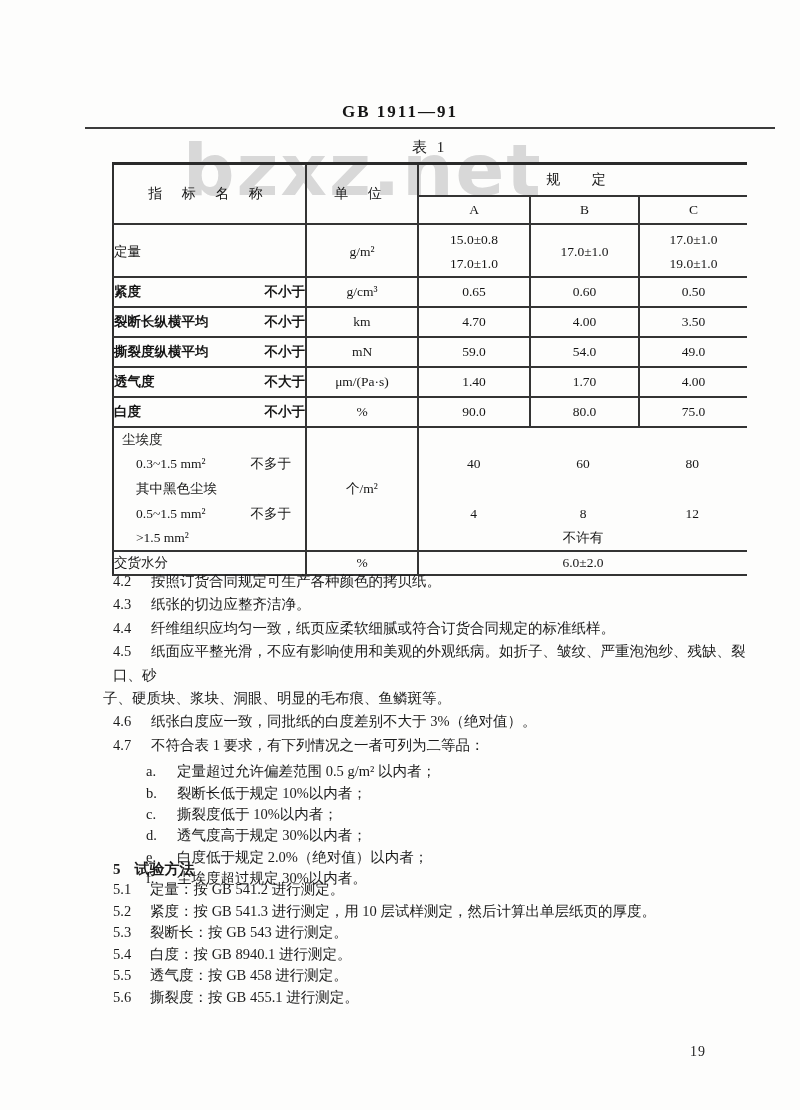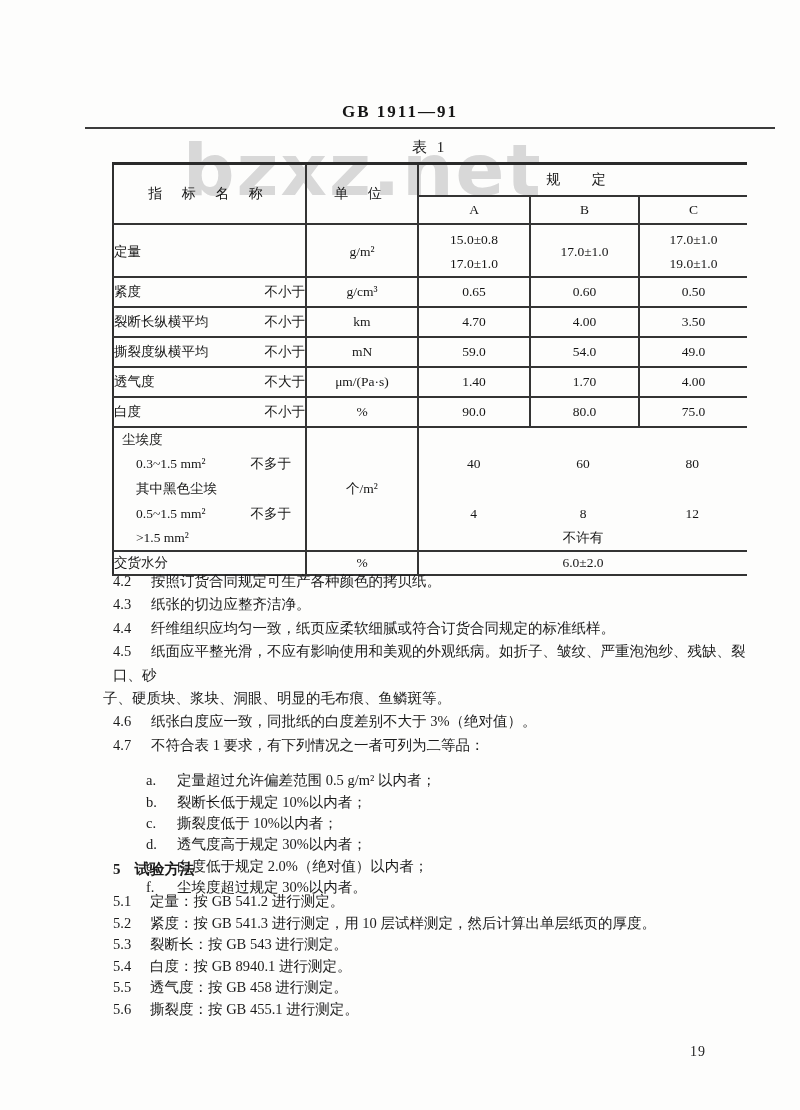--- a/index.html
+++ b/index.html
@@ -32,21 +32,21 @@
   table.spec {
     position:absolute; left:112px; top:162px; width:634px; z-index:1;
     border-collapse:collapse; table-layout:fixed;
     font-size:13.5px; color:#161616;
     border-top:3px solid #2a2a2a; border-bottom:2px solid #2a2a2a;
     border-left:2px solid #2f2f2f;
   }
   table.spec td { padding:0; vertical-align:middle; border-bottom:2px solid #343434; }
   .bR { border-right:2px solid #343434; }
   .namecell { padding:0 14px 0 8px; }
-  .nameflex { display:flex; justify-content:space-between; align-items:center; }
+  .nameflex { display:flex; justify-content:space-between; align-items:center;font-weight:bold; }
   .ctr { text-align:center;margin-top:39px; }
   .hdr-spec { height:32px; text-align:center; letter-spacing:14px; font-size:14px; }
   .hdr-name, .hdr-unit { text-align:center; letter-spacing:8px; font-size:14px; }
   .hdr-grade { height:28px; text-align:center; font-size:13.5px; }
   .r-std { height:30px; }
   .r-basis td { height:48px; vertical-align:top; }
   .twoLine div { height:24px; line-height:24px; text-align:center; }
   .oneTop { padding-top:0; height:24px; line-height:24px; text-align:center; }
   .dust-cell { vertical-align:top; }
   .dline { height:24.6px; display:flex; align-items:center; }
@@ -55,29 +55,29 @@
   .dqual { margin-left:auto; padding-right:14px; }
   .trio { display:grid; grid-template-columns:1fr 1fr 1fr; width:100%; text-align:center; }
   .dctr { justify-content:center; }
   .r-moist { height:24px; }
   .clauses {
     position:absolute; left:113px; top:570px; width:652px; z-index:1;
     font-size:14.5px; line-height:23.4px; color:#1b1b1b;
   }
   .clause .num { display:inline-block; min-width:26px; margin-right:12px; }
   .clause .cont { margin-left:-10px; }
-  .subitems { margin-left:33px; margin-top:13px; line-height:21.4px; }
+  .subitems { margin-left:33px; margin-top:4px; line-height:21.4px; }
   .subitem .num { display:inline-block; min-width:16px; margin-right:15px; }
   .section5 {
     position:absolute; left:113px; top:860px; width:652px; z-index:1;
     font-size:14.5px; color:#1b1b1b;
   }
   .sec5-title { font-weight:bold; font-size:15px; }
   .sec5-title .num { margin-right:14px; }
-  .sec5-items { margin-top:12px; line-height:21.6px; }
+  .sec5-items { margin-top:0; line-height:21.6px; }
   .mitem .num { display:inline-block; min-width:26px; margin-right:11px; }
   .page-number {
     position:absolute; left:690px; top:1044px; z-index:1;
     font-size:14px; letter-spacing:1px; color:#222;
   }
 </style>
 </head>
 <body>
 
 <div class="page">

